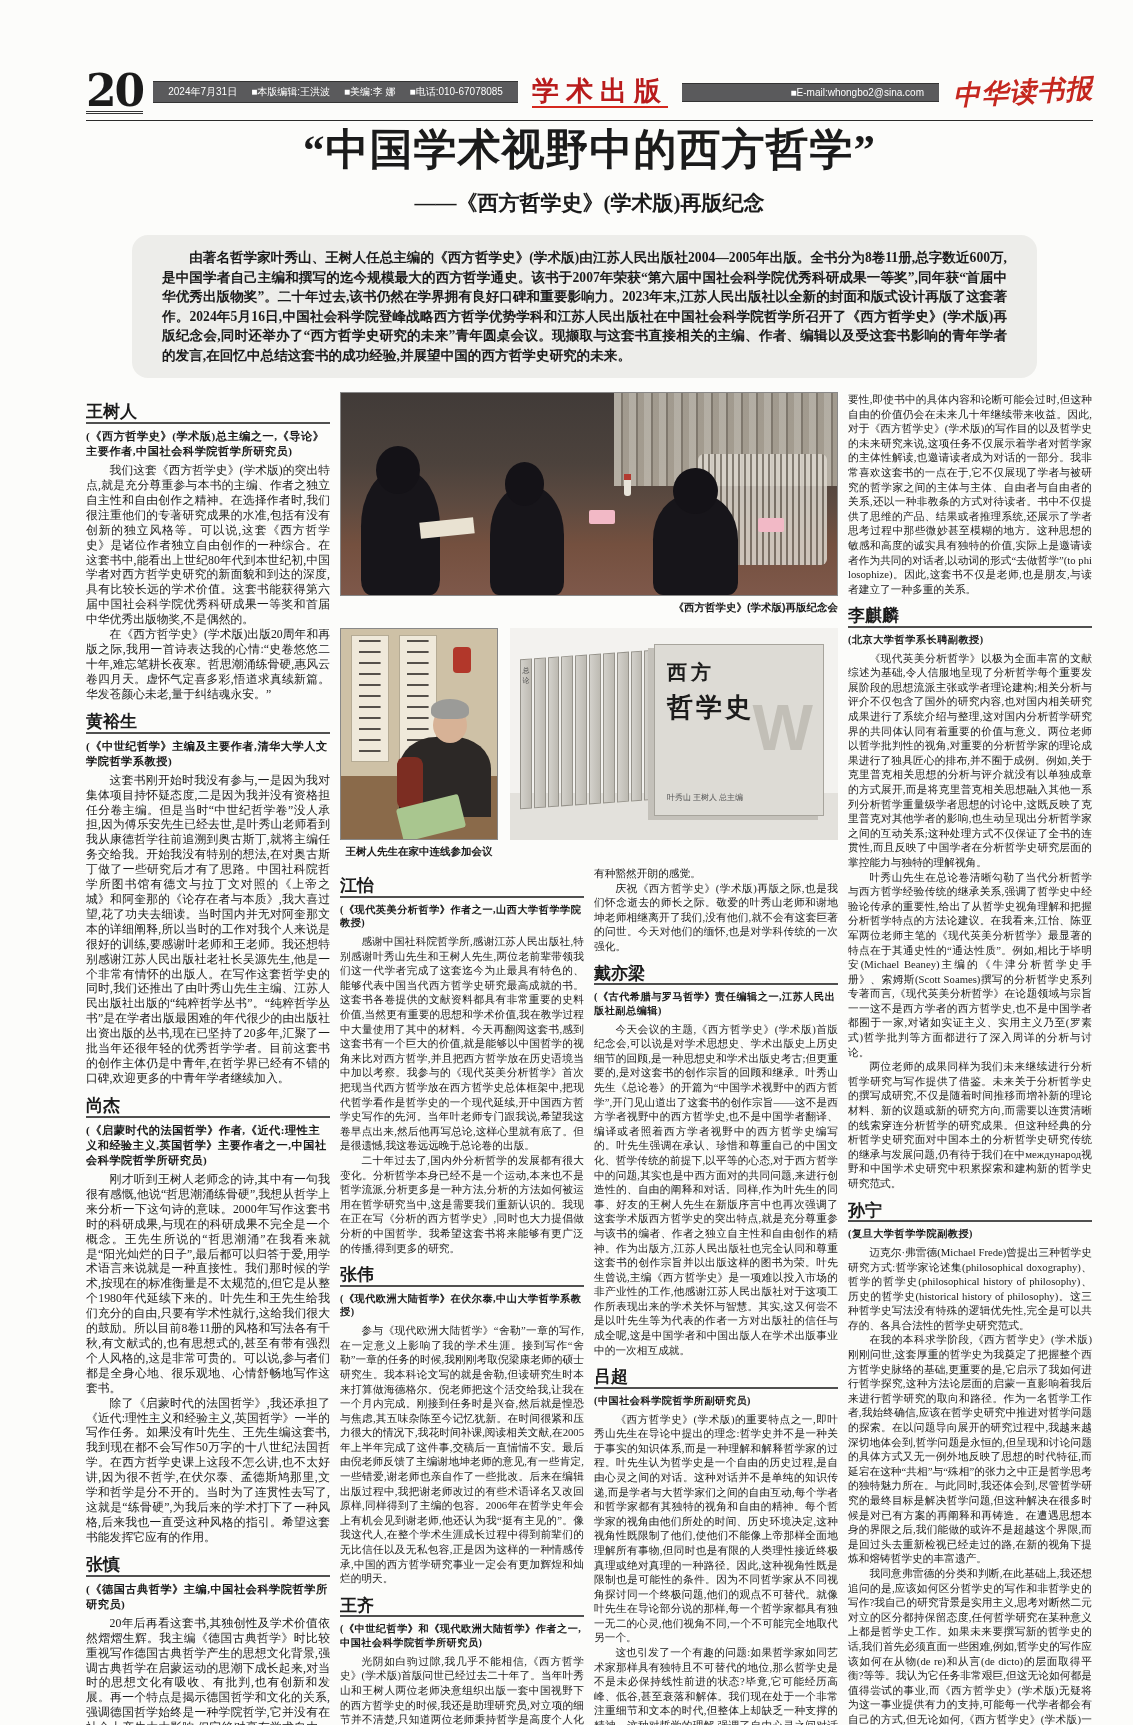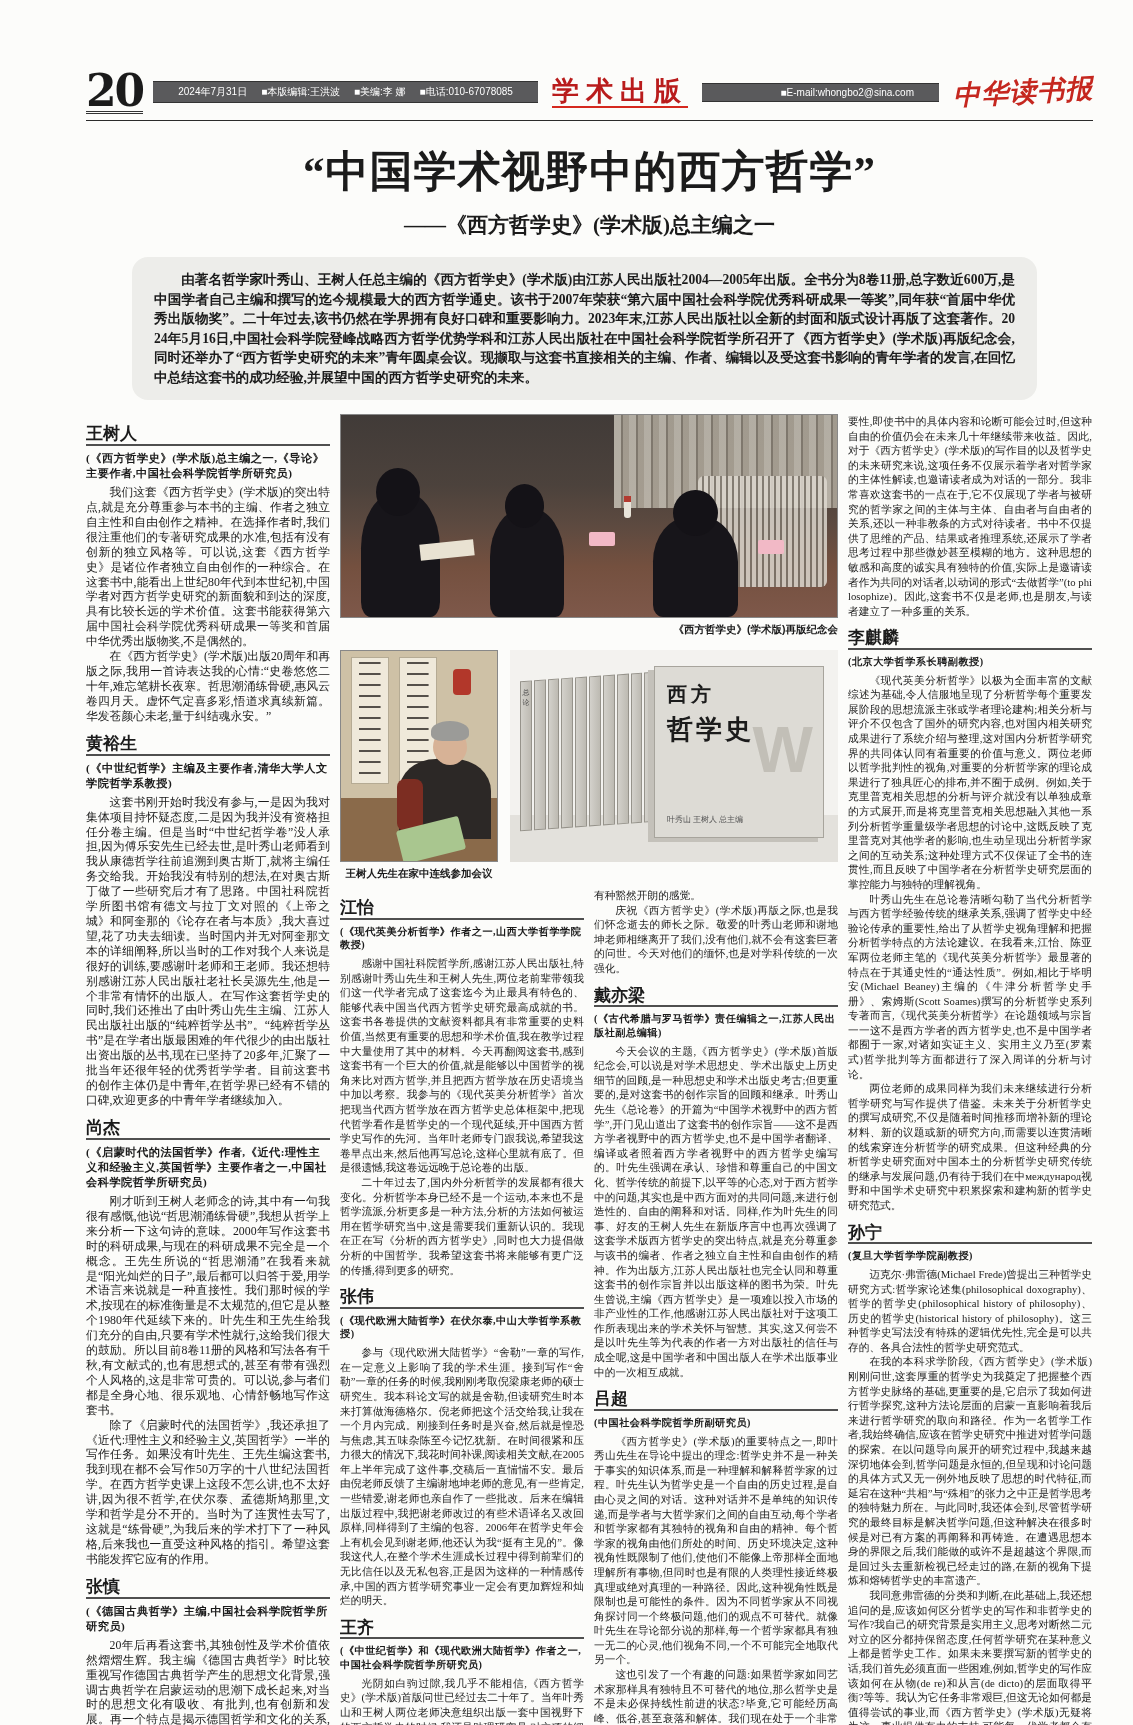--- a/index.html
+++ b/index.html
@@ -5,36 +5,36 @@
   html,body{margin:0;padding:0;background:#e8e8e6;}
   .page{width:1133px;height:1725px;margin:0 auto;background:#fcfcfa;color:#1b1b1b;
         font-family:"Liberation Serif",serif;position:relative;overflow:hidden;
         box-sizing:border-box;padding:70px 40px 0 86px;}
   
   .hdr{display:flex;align-items:center;height:44px;border-bottom:1px solid #2b2b2b;
        padding-bottom:6px;}
   .pageno{font-size:44px;font-weight:bold;line-height:40px;letter-spacing:-2px;
           font-family:"DejaVu Serif",serif;margin-right:10px;border-bottom:3px double #333;}
   .hbar{background:#5a5a5c;color:#fff;font-family:"Liberation Sans",sans-serif;
-        font-size:10px;padding:3px 25px;white-space:nowrap;display:flex;gap:14px;
+        font-size:10px;padding:3px 15px;white-space:nowrap;display:flex;gap:14px;
         border-top:1px solid #333;border-bottom:1px solid #333;}
   .hbar span{display:inline-block;}
   .secname{color:#b91c1c;font-family:"Liberation Sans",sans-serif;font-weight:bold;
            font-size:27px;letter-spacing:7px;margin:0 14px;border-bottom:2px solid #d5281e;
            line-height:30px;white-space:nowrap;}
   .hbar.mail{flex:1;justify-content:flex-end;}
   .masthead{color:#c5271f;font-weight:bold;font-size:27px;white-space:nowrap;
             font-family:"Liberation Serif",serif;font-style:italic;transform:rotate(-3deg);
             margin-left:14px;letter-spacing:1px;}
   
-  .headline{text-align:center;margin-top:22px;}
+  .headline{text-align:center;}
   .headline .t{font-size:43px;font-weight:bold;letter-spacing:1px;}
   .headline .s{font-size:21px;font-weight:bold;margin-top:10px;}
   
-  .intro{background:#ededea;border-radius:16px;margin:18px 56px 0 46px;padding:13px 22px;
+  .intro{background:#ededea;border-radius:16px;margin:18px 56px 0 46px;padding:13px 30px;
          font-size:13.6px;font-weight:bold;line-height:19.5px;text-align:justify;
          word-break:break-all;}
   .intro p{margin:0;text-indent:2em;}
   
   .cols{display:flex;gap:10px;margin-top:14px;height:1336px;overflow:hidden;}
   .col{flex:0 0 244px;width:244px;overflow:hidden;font-size:11.8px;line-height:14.9px;}
   .mid{flex:0 0 498px;width:498px;overflow:hidden;}
   .midcols{display:flex;gap:10px;margin-top:8px;}
   .midcols .col{font-size:10.7px;line-height:14.6px;}
   .col--right{font-size:10.7px;line-height:14.6px;}
@@ -107,21 +107,21 @@
     </div>
     <div class="secname">学术出版</div>
     <div class="hbar mail">
       <span>■E-mail:whongbo2@sina.com</span>
     </div>
     <div class="masthead">中华读书报</div>
   </div>
 
   <div class="headline">
     <div class="t">“中国学术视野中的西方哲学”</div>
-    <div class="s">——《西方哲学史》(学术版)总主编之一</div>
+    <div class="s">——《西方哲学史》(学术版)再版纪念</div>
   </div>
 
   <div class="intro">
     <p>由著名哲学家叶秀山、王树人任总主编的《西方哲学史》(学术版)由江苏人民出版社2004—2005年出版。全书分为8卷11册,总字数近600万,是中国学者自己主编和撰写的迄今规模最大的西方哲学通史。该书于2007年荣获“第六届中国社会科学院优秀科研成果一等奖”,同年获“首届中华优秀出版物奖”。二十年过去,该书仍然在学界拥有良好口碑和重要影响力。2023年末,江苏人民出版社以全新的封面和版式设计再版了这套著作。2024年5月16日,中国社会科学院登峰战略西方哲学优势学科和江苏人民出版社在中国社会科学院哲学所召开了《西方哲学史》(学术版)再版纪念会,同时还举办了“西方哲学史研究的未来”青年圆桌会议。现撷取与这套书直接相关的主编、作者、编辑以及受这套书影响的青年学者的发言,在回忆中总结这套书的成功经验,并展望中国的西方哲学史研究的未来。</p>
   </div>
 
   <div class="cols">
 
     <div class="col">
         <div class="sec-name">王树人</div>

